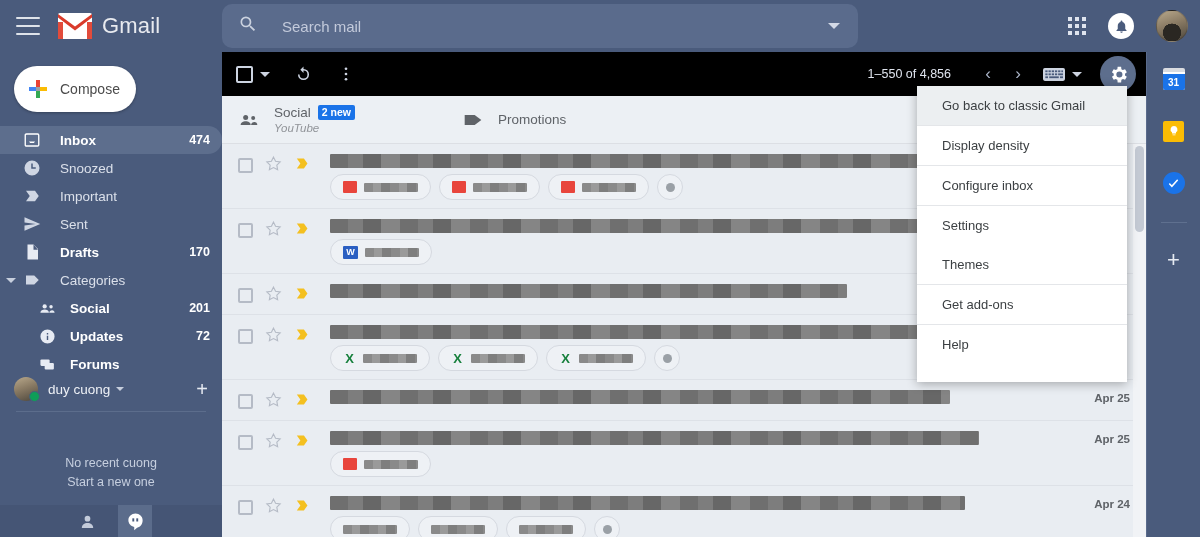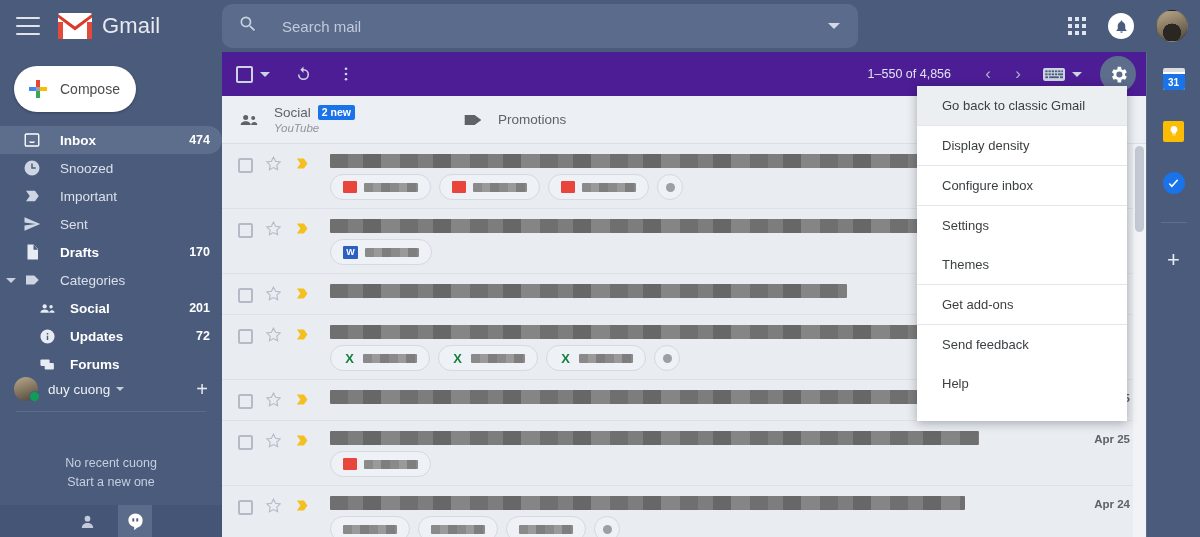--- a/index.html
+++ b/index.html
@@ -129,21 +129,21 @@
     cursor: pointer;
   }
   .chat-bar-btn.sel { background: #5b6c8b; }
 
   
   .main {
     position: absolute; left: 222px; top: 52px; width: 924px; height: 485px;
     background: #e9edf2;
   }
   .toolbar {
-    height: 44px; display: flex; align-items: center; background: #4c1d95;
+    height: 44px; display: flex; align-items: center; background: #000000;
     position: relative;
   }
   .tb-cb {
     width: 17px; height: 17px; border: 2px solid #cdd4e1; border-radius: 2px;
     margin-left: 14px; cursor: pointer;
   }
   .tb-caret {
     width: 0; height: 0; margin-left: 7px;
     border-left: 5px solid transparent; border-right: 5px solid transparent;
     border-top: 5px solid #cdd4e1; cursor: pointer;
@@ -766,17 +766,16 @@
       <div class="menu-sep"></div>
       <div class="menu-item">Display density</div>
       <div class="menu-sep"></div>
       <div class="menu-item">Configure inbox</div>
       <div class="menu-sep"></div>
       <div class="menu-item">Settings</div>
       <div class="menu-item">Themes</div>
       <div class="menu-sep"></div>
       <div class="menu-item">Get add-ons</div>
       <div class="menu-sep"></div>
-      <div class="menu-item">Send feedback</div>
       <div class="menu-item">Help</div>
     </div>
 
 </div>
 
 </body></html>

